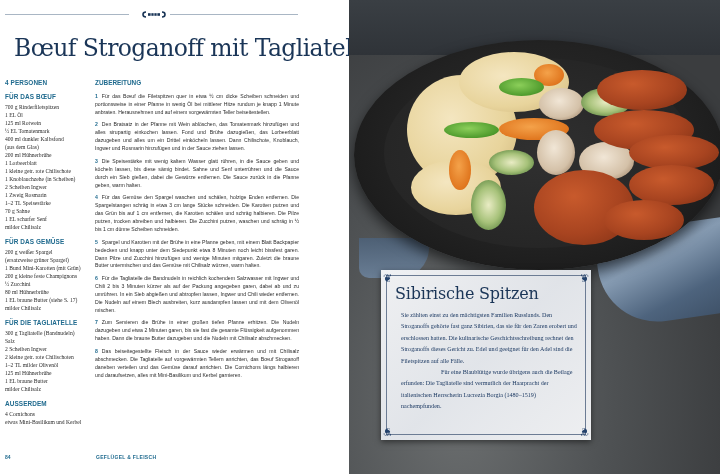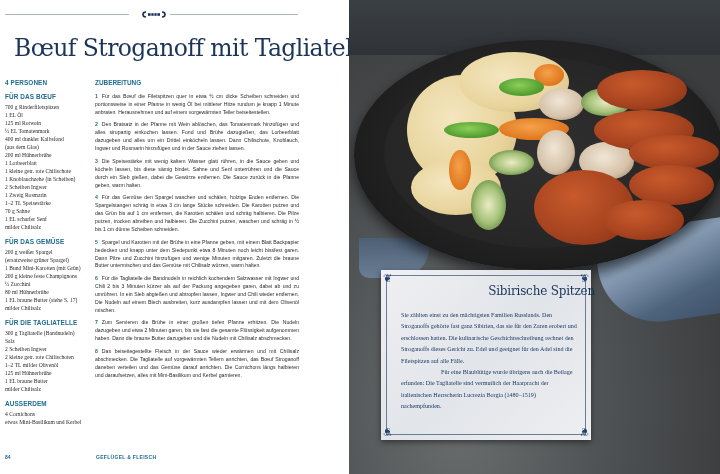--- a/index.html
+++ b/index.html
@@ -59,21 +59,21 @@
   
   .infobox { position: absolute; left: 32px; top: 270px; width: 210px; height: 170px;
     background: linear-gradient(135deg, rgba(245,246,248,0.96) 0%, rgba(232,235,240,0.95) 50%, rgba(244,245,247,0.96) 100%);
     box-shadow: 0 2px 6px rgba(0,0,0,0.5); }
   .infobox-frame { position: absolute; left: 5px; top: 5px; right: 5px; bottom: 5px; border: 1px solid #6c7c94; }
   .corner { position: absolute; width: 12px; height: 12px; color: #23416b; font-size: 11px; line-height: 12px; }
   .corner.tl { left: 2px; top: 2px; }
   .corner.tr { right: 2px; top: 2px; transform: scaleX(-1); }
   .corner.bl { left: 2px; bottom: 2px; transform: scaleY(-1); }
   .corner.br { right: 2px; bottom: 2px; transform: scale(-1,-1); }
-  .infobox-title { position: absolute; left: 4px; top: 14px; width: 100%; text-align: right; font-family: "DejaVu Serif", serif; font-size: 12px; color: #1a3557; letter-spacing: -0.2px; }
+  .infobox-title { position: absolute; left: 14px; top: 14px; width: 100%; text-align: left; font-family: "DejaVu Serif", serif; font-size: 16px; color: #1a3557; letter-spacing: -0.2px; }
   .infobox-text { position: absolute; left: 20px; top: 40px; width: 176px; font-family: "Liberation Serif", serif; font-size: 6.1px; line-height: 11.4px; color: #1d3a63; }
   .infobox-text p.indent { text-indent: 40px; }
 </style>
 </head>
 <body>
 
 <div class="left-page">
   <div class="ornament-row">
     <div class="rule l"></div>
     <svg class="orn" viewBox="0 0 28 12">

